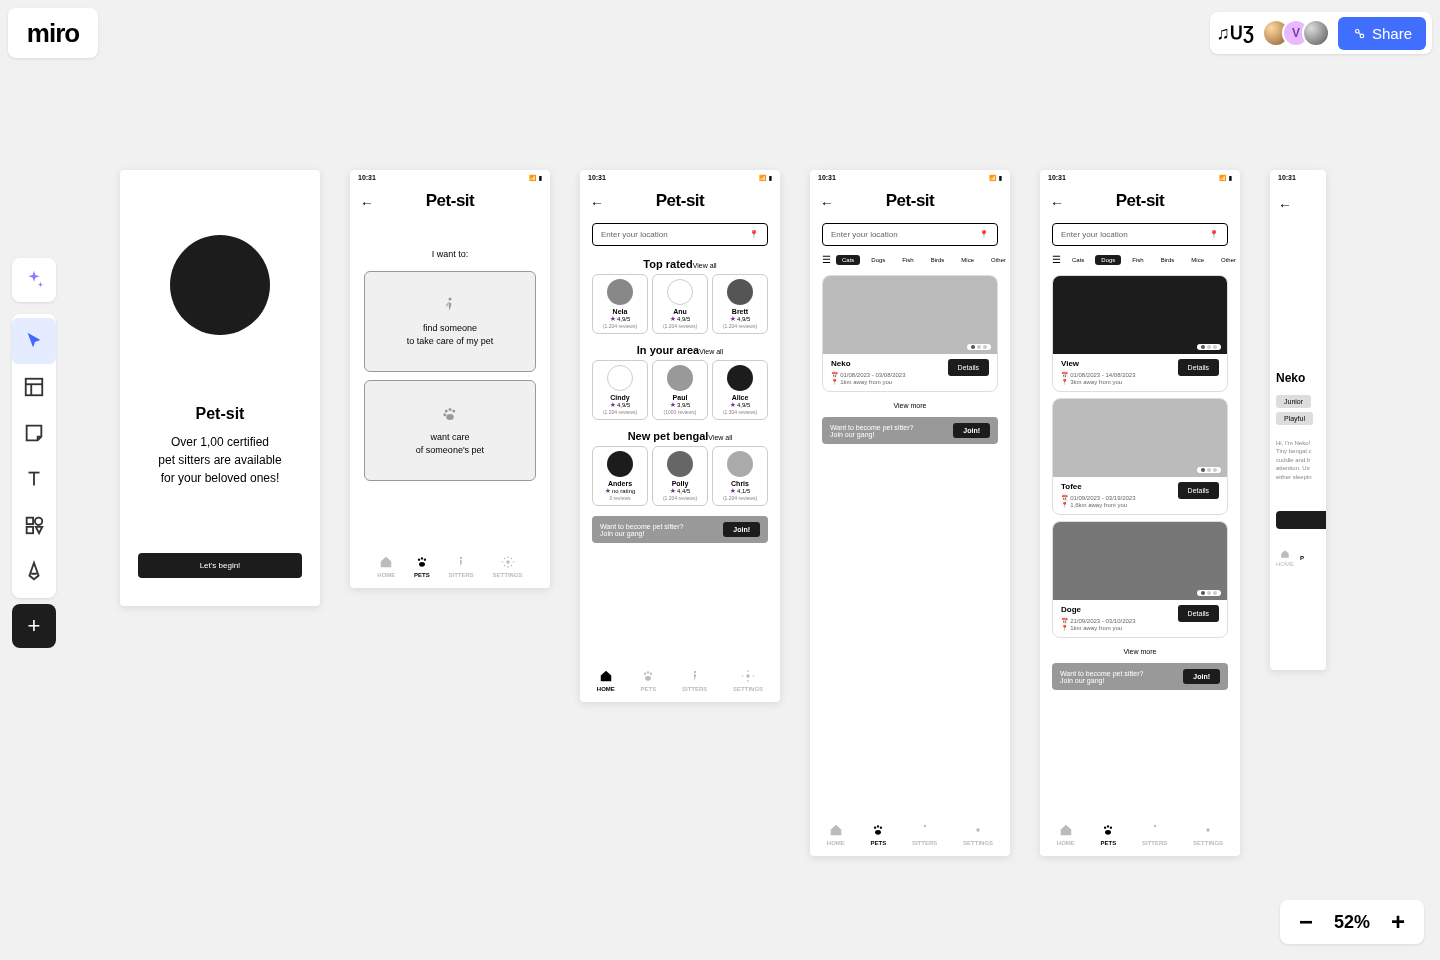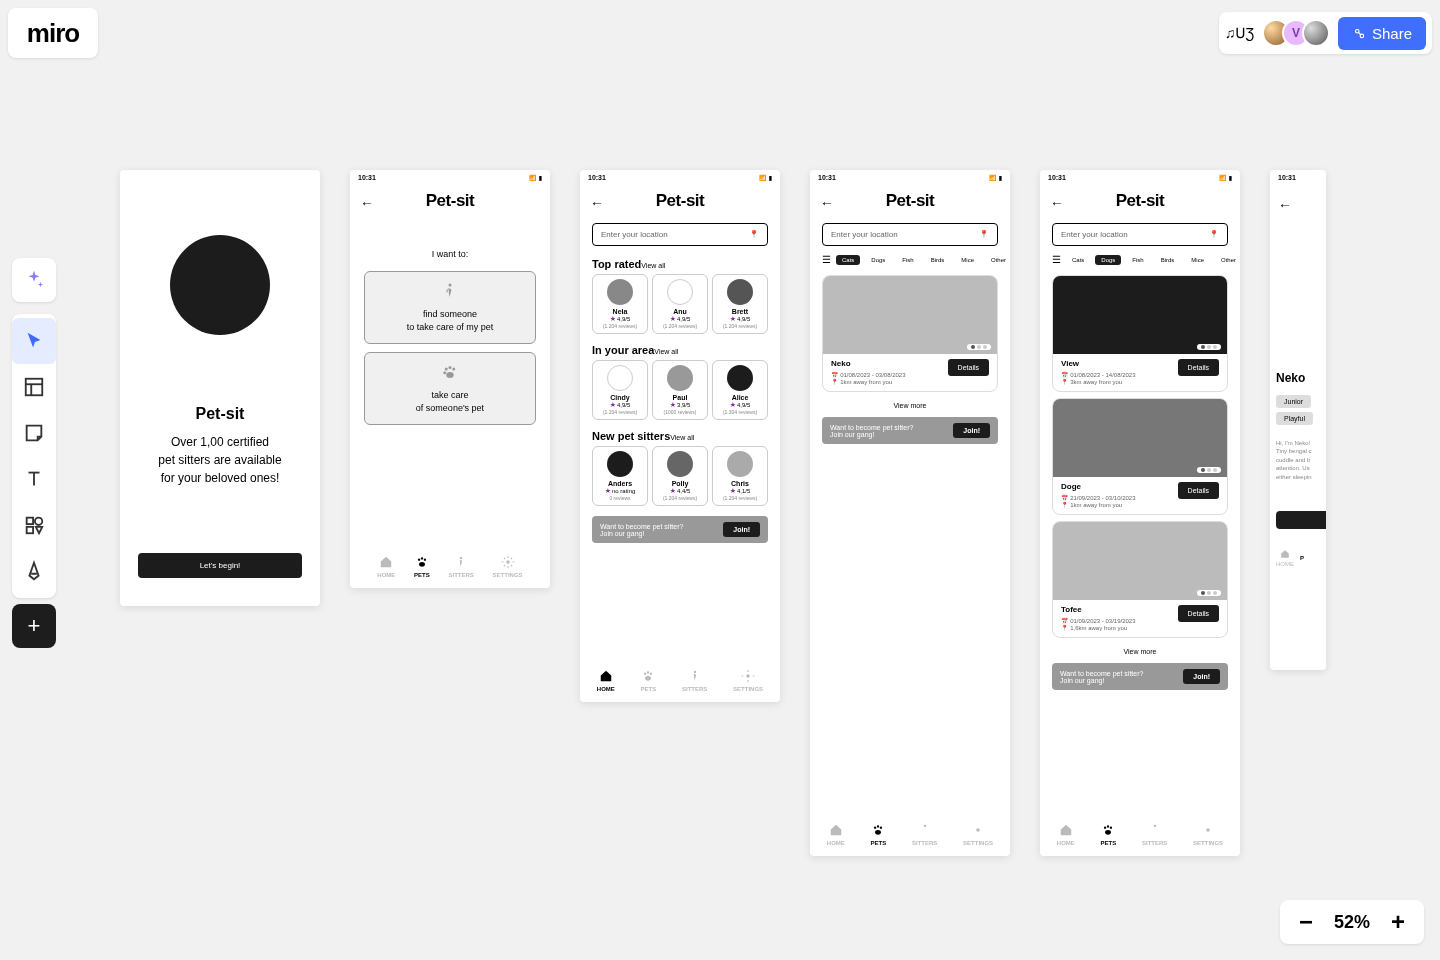--- a/index.html
+++ b/index.html
@@ -2,21 +2,21 @@
 <html><head>
 <meta charset="utf-8">
 <style>
 * { box-sizing: border-box; margin: 0; padding: 0; }
 body { font-family: -apple-system, BlinkMacSystemFont, "Segoe UI", Arial, sans-serif; background: #f1f1f1; width: 1440px; height: 960px; overflow: hidden; position: relative; }
 
 
 .logo-box { position: absolute; top: 8px; left: 8px; width: 90px; height: 50px; background: #fff; border-radius: 8px; display: flex; align-items: center; justify-content: center; box-shadow: 0 1px 3px rgba(0,0,0,0.1); }
 .logo-box span { font-weight: 900; font-size: 26px; letter-spacing: -1px; }
 .top-right { position: absolute; top: 12px; right: 8px; height: 42px; background: #fff; border-radius: 8px; box-shadow: 0 1px 3px rgba(0,0,0,0.1); display: flex; align-items: center; padding: 0 6px; gap: 8px; }
-.reactions { font-size: 14px; font-weight: 400; }
+.reactions { font-size: 18px; font-weight: 700; }
 .avatar-stack { display: flex; }
 .avatar-stack .av { width: 28px; height: 28px; border-radius: 50%; border: 2px solid #fff; margin-left: -8px; background-size: cover; background-position: center; }
 .av1 { background: radial-gradient(circle at 30% 30%, #ffd9a0, #8b5a2b); margin-left: 0 !important; }
 .av2 { background: #e8b9ff; display: flex; align-items: center; justify-content: center; font-size: 12px; font-weight: 700; color: #7a3fa0; }
 .av3 { background: radial-gradient(circle at 30% 30%, #dcdcdc, #555); }
 .share-btn { background: #406ffd; color: #fff; border: none; border-radius: 6px; padding: 8px 14px; font-size: 15px; font-weight: 500; display: flex; align-items: center; gap: 6px; cursor: pointer; }
 
 
 .left-bar { position: absolute; left: 12px; top: 255px; width: 44px; background: #fff; border-radius: 8px; box-shadow: 0 1px 3px rgba(0,0,0,0.1); display: flex; flex-direction: column; align-items: center; gap: 0; padding: 4px 0; }
 .left-bar .tool { width: 44px; height: 46px; display: flex; align-items: center; justify-content: center; cursor: pointer; border-radius: 6px; }
@@ -50,31 +50,31 @@
 
 .f1-body { flex: 1; display: flex; flex-direction: column; align-items: center; padding: 0 18px; }
 .logo-circle { width: 100px; height: 100px; background: #1c1c1c; border-radius: 50%; margin-top: 65px; margin-bottom: 70px; }
 .f1 h3 { font-size: 16px; font-weight: 800; margin-bottom: 10px; }
 .f1 p { font-size: 12px; text-align: center; line-height: 1.5; }
 .cta-btn { width: 100%; background: #1c1c1c; color: #fff; border: none; border-radius: 4px; font-size: 8px; padding: 8px; margin-top: auto; margin-bottom: 28px; }
 
 
 .f2-body { flex: 1; padding: 0 14px; display: flex; flex-direction: column; }
 .prompt { text-align: center; font-size: 9px; margin: 30px 0 12px; }
-.choice { border: 1px solid #999; border-radius: 6px; background: #f0f0f0; padding: 10px 8px; text-align: center; margin-bottom: 8px; }
+.choice { border: 1px solid #999; border-radius: 6px; background: #f0f0f0; padding: 24px 8px; text-align: center; margin-bottom: 8px; }
 .choice svg { width: 18px; height: 18px; display: block; margin: 0 auto 8px; }
 .choice p { font-size: 9px; line-height: 1.4; }
 .bottom-nav { display: flex; justify-content: space-around; padding: 8px 4px 10px; margin-top: auto; }
 .nav-item { display: flex; flex-direction: column; align-items: center; gap: 3px; font-size: 6px; color: #bbb; font-weight: 600; }
 .nav-item.active { color: #000; }
 .nav-item svg { width: 14px; height: 14px; }
 
 
 .search-box { margin: 4px 12px 8px; border: 1.5px solid #000; border-radius: 4px; padding: 6px 8px; display: flex; justify-content: space-between; align-items: flex-end; font-size: 8px; color: #666; }
-.sec-head { display: flex; justify-content: flex-start; align-items: baseline; padding: 4px 12px 2px; }
+.sec-head { display: flex; justify-content: center; align-items: baseline; padding: 4px 12px 2px; }
 .sec-head h4 { font-size: 11px; font-weight: 800; }
 .sec-head .vall { font-size: 7px; }
 .card-row { display: flex; gap: 4px; padding: 2px 12px 6px; }
 .sitter-card { flex: 1; border: 1px solid #ccc; border-radius: 6px; padding: 4px 2px; text-align: center; }
 .sc-circle { width: 26px; height: 26px; border-radius: 50%; margin: 0 auto 3px; }
 .sc-name { font-size: 7px; font-weight: 700; }
 .sc-rating { font-size: 6px; display: flex; align-items: center; justify-content: center; gap: 1px; }
 .sc-rating .star { color: #7b2e8e; font-size: 7px; }
 .sc-reviews { font-size: 5px; color: #888; }
 .promo { margin: 4px 12px; background: #999; border-radius: 4px; display: flex; justify-content: space-between; align-items: center; padding: 6px 8px; color: #fff; font-size: 7px; }
@@ -221,21 +221,21 @@
 to take care of my pet</p>
       </div>
       <div class="choice">
         <svg viewBox="0 0 24 24" fill="#999">
             <circle cx="7" cy="8" r="2"></circle>
             <circle cx="12" cy="6" r="2"></circle>
             <circle cx="17" cy="8" r="2"></circle>
             <circle cx="5" cy="13" r="2"></circle>
             <ellipse cx="12" cy="16" rx="5" ry="4"></ellipse>
           </svg>
-        <p style="white-space:pre-line">take care
+        <p style="white-space:pre-line">want care
 of someone's pet</p>
       </div>
       <div class="bottom-nav">
         <div class="nav-item">
             <svg viewBox="0 0 24 24" fill="#bbb">
               <path d="M3 11l9-8 9 8v10H3z"></path>
             </svg>
             <span>HOME</span>
           </div>
         <div class="nav-item active">
@@ -339,21 +339,21 @@
             <div class="sc-circle" style="background:#1c1c1c;"></div>
             <div class="sc-name">Alice</div>
             <div class="sc-rating">
               <span class="star">★</span>
               <span>4,9/5</span>
             </div>
             <div class="sc-reviews">(1.304 reviews)</div>
           </div>
         </div>
         <div class="sec-head">
-          <h4>New pet sitters</h4>
+          <h4>New pet bengal</h4>
           <span class="vall">View all</span>
         </div>
         <div class="card-row">
           <div class="sitter-card">
             <div class="sc-circle" style="background:#1c1c1c;"></div>
             <div class="sc-name">Anders</div>
             <div class="sc-rating">
               <span class="star">★</span>
               <span>no rating</span>
             </div>
@@ -534,49 +534,49 @@
       <div class="pet-info">
         <div>
               <h5>View</h5>
         <div class="pet-meta">📅 01/08/2023 - 14/08/2023</div>
         <div class="pet-meta">📍 3km away from you</div>
             </div>
         <button class="det-btn">Details</button>
       </div>
         </div>
         <div class="pet-card">
+      <div class="pet-img ">
+            <div class="dots">
+              <span class="on"></span>
+              <span></span>
+              <span></span>
+            </div>
+          </div>
+      <div class="pet-info">
+        <div>
+              <h5>Tofee</h5>
+        <div class="pet-meta">📅 01/09/2023 - 03/19/2023</div>
+        <div class="pet-meta">📍 1,6km away from you</div>
+            </div>
+        <button class="det-btn">Details</button>
+      </div>
+        </div>
+        <div class="pet-card">
       <div class="pet-img mid">
             <div class="dots">
               <span class="on"></span>
               <span></span>
               <span></span>
             </div>
           </div>
       <div class="pet-info">
         <div>
               <h5>Doge</h5>
         <div class="pet-meta">📅 21/09/2023 - 03/10/2023</div>
         <div class="pet-meta">📍 1km away from you</div>
-            </div>
-        <button class="det-btn">Details</button>
-      </div>
-        </div>
-        <div class="pet-card">
-      <div class="pet-img ">
-            <div class="dots">
-              <span class="on"></span>
-              <span></span>
-              <span></span>
-            </div>
-          </div>
-      <div class="pet-info">
-        <div>
-              <h5>Tofee</h5>
-        <div class="pet-meta">📅 01/09/2023 - 03/19/2023</div>
-        <div class="pet-meta">📍 1,6km away from you</div>
             </div>
         <button class="det-btn">Details</button>
       </div>
         </div>
       </div>
     <div class="view-more">View more</div>
     <div class="promo">
         <div>
           <div>Want to become pet sitter?</div>
           <div>Join our gang!</div>

